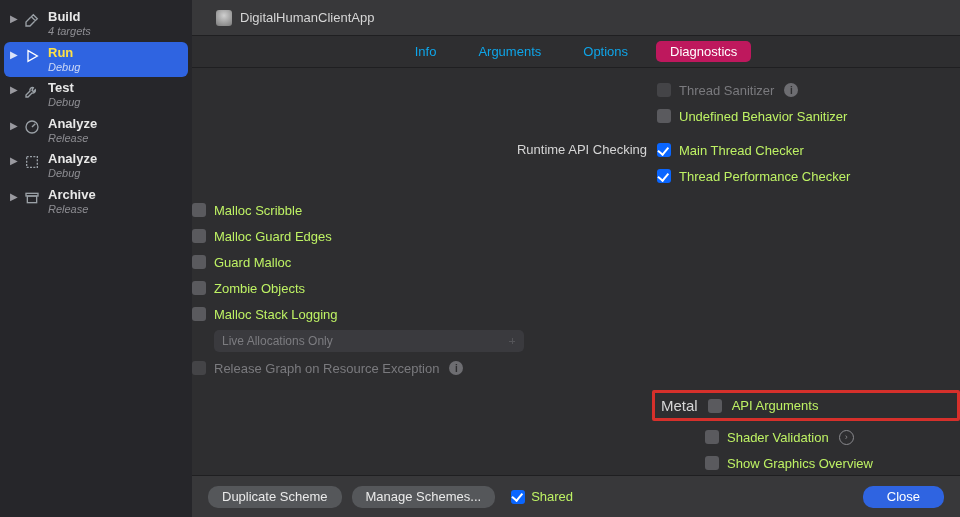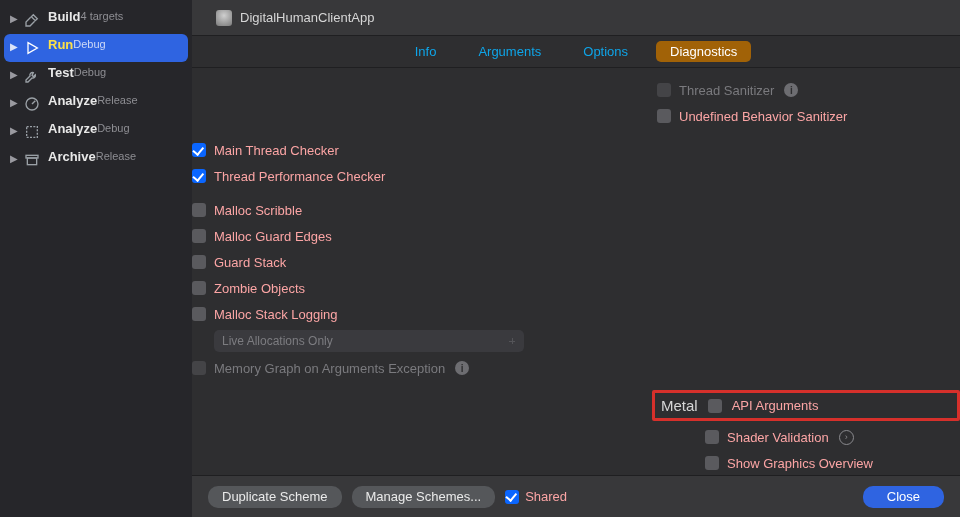--- a/index.html
+++ b/index.html
@@ -39,24 +39,24 @@
     .sidebar-row.selected .disclosure { color: #dce4f8; }
     .scheme-icon {
       width: 20px;
       height: 20px;
       margin-right: 6px;
       flex-shrink: 0;
       display: flex;
       align-items: center;
       justify-content: center;
     }
-    .scheme-text { display: flex; flex-direction: row; line-height: 1.15; }
+    .scheme-text { display: flex; flex-direction: column; line-height: 1.15; }
     .scheme-title { font-weight: 600; color: #e8e8e8; font-size: 13px; }
     .sidebar-row.selected .scheme-title { color: #fde047; }
-    .scheme-sub { font-size: 11px; color: #8e8e93; }
+    .scheme-sub { font-size: 11px; color: #8e8e93; font-style: italic; }
     .sidebar-row.selected .scheme-sub { color: #cdd9f6; }
 
     .main {
       flex: 1;
       display: flex;
       flex-direction: column;
       background: #2e2e30;
     }
     .titlebar {
       height: 36px;
@@ -83,21 +83,21 @@
       background: #2e2e30;
       border-bottom: 1px solid #1f1f21;
     }
     .tab {
       padding: 3px 14px;
       border-radius: 5px;
       color: #0ea5e9;
       font-size: 13px;
       cursor: default;
     }
-    .tab.active { background: #a16207; color: #fff; }
+    .tab.active { background: #be185d; color: #fff; }
 
     .content {
       flex: 1;
       overflow: hidden;
       padding: 12px 0 0 0;
     }
     .section {
       display: flex;
       align-items: flex-start;
       margin-bottom: 4px;
@@ -134,21 +134,21 @@
     }
     .cb.checked { background: #0a66ff; }
     .cb.checked::after {
       content: "";
       width: 8px; height: 5px;
       border-left: 2px solid #fff;
       border-bottom: 2px solid #fff;
       transform: rotate(-50deg) translate(0px,-1px);
     }
     .cb.disabled { background: #444447; }
-    .row-label { color: #fca5a5; font-size: 13px; }
+    .row-label { color: #bef264; font-size: 13px; }
     .row-label.dim { color: #7a7a7e; }
     .info-icon {
       width: 14px; height: 14px; border-radius: 50%;
       background: #6d6d71; color: #2e2e30;
       font-size: 10px; font-weight: 700;
       display: inline-flex; align-items: center; justify-content: center;
       margin-left: 2px;
     }
     .chev-circle {
       width: 15px; height: 15px; border-radius: 50%;
@@ -207,21 +207,21 @@
       color: #eaeaea;
       font-size: 13px;
       display: inline-flex;
       align-items: center;
       cursor: default;
       border: none;
       text-align: center;
     }
     .btn.primary { background: #2f64e1; color: #fff; padding: 0 24px;}
     .spacer { flex: 1; }
-    .shared-check { display: flex; align-items: center; gap: 6px; }
+    .shared-check { display: flex; align-items: center; gap: 6px; margin-left: 6px;}
   </style>
 </head>
 <body>
 
 <div class="sidebar">
   <div class="sidebar-row">
     <span class="disclosure">▶</span>
     <span class="scheme-icon">
       <svg width="16" height="16" viewBox="0 0 24 24" fill="none" stroke="#9aa0a6" stroke-width="2">
           <path d="M14 4l6 6-3 3-6-6zM10 8L3 15v6h6l7-7"></path>
@@ -318,20 +318,21 @@
           <span class="info-icon">i</span>
         </div>
         <div class="check-row">
           <span class="cb"></span>
           <span class="row-label">Undefined Behavior Sanitizer</span>
         </div>
       </div>
     </div>
 
     <div class="section" style="margin-top:14px;">
+      <div class="sec-label">Runtime API Checking</div>
       <div class="sec-body">
         <div class="check-row">
           <span class="cb checked"></span>
           <span class="row-label">Main Thread Checker</span>
         </div>
         <div class="check-row">
           <span class="cb checked"></span>
           <span class="row-label">Thread Performance Checker</span>
         </div>
       </div>
@@ -342,34 +343,34 @@
         <div class="check-row">
             <span class="cb"></span>
             <span class="row-label">Malloc Scribble</span>
           </div>
         <div class="check-row">
             <span class="cb"></span>
             <span class="row-label">Malloc Guard Edges</span>
           </div>
         <div class="check-row">
             <span class="cb"></span>
-            <span class="row-label">Guard Stack</span>
+            <span class="row-label">Guard Malloc</span>
           </div>
         <div class="check-row">
             <span class="cb"></span>
             <span class="row-label">Zombie Objects</span>
           </div>
         <div class="check-row">
             <span class="cb"></span>
             <span class="row-label">Malloc Stack Logging</span>
           </div>
         <div class="popup">Live Allocations Only</div>
         <div class="check-row">
             <span class="cb disabled"></span>
-            <span class="row-label dim">Memory Graph on Arguments Exception</span>
+            <span class="row-label dim">Release Graph on Resource Exception</span>
             <span class="info-icon">i</span>
           </div>
       </div>
     </div>
 
     <div class="section" style="margin-top:12px;">
       <div class="sec-label" style="padding-top:8px;"></div>
       <div class="sec-body">
         <div class="metal-highlight">
           <span style="color:#d6d6d6; font-size:15px;">Metal</span>

